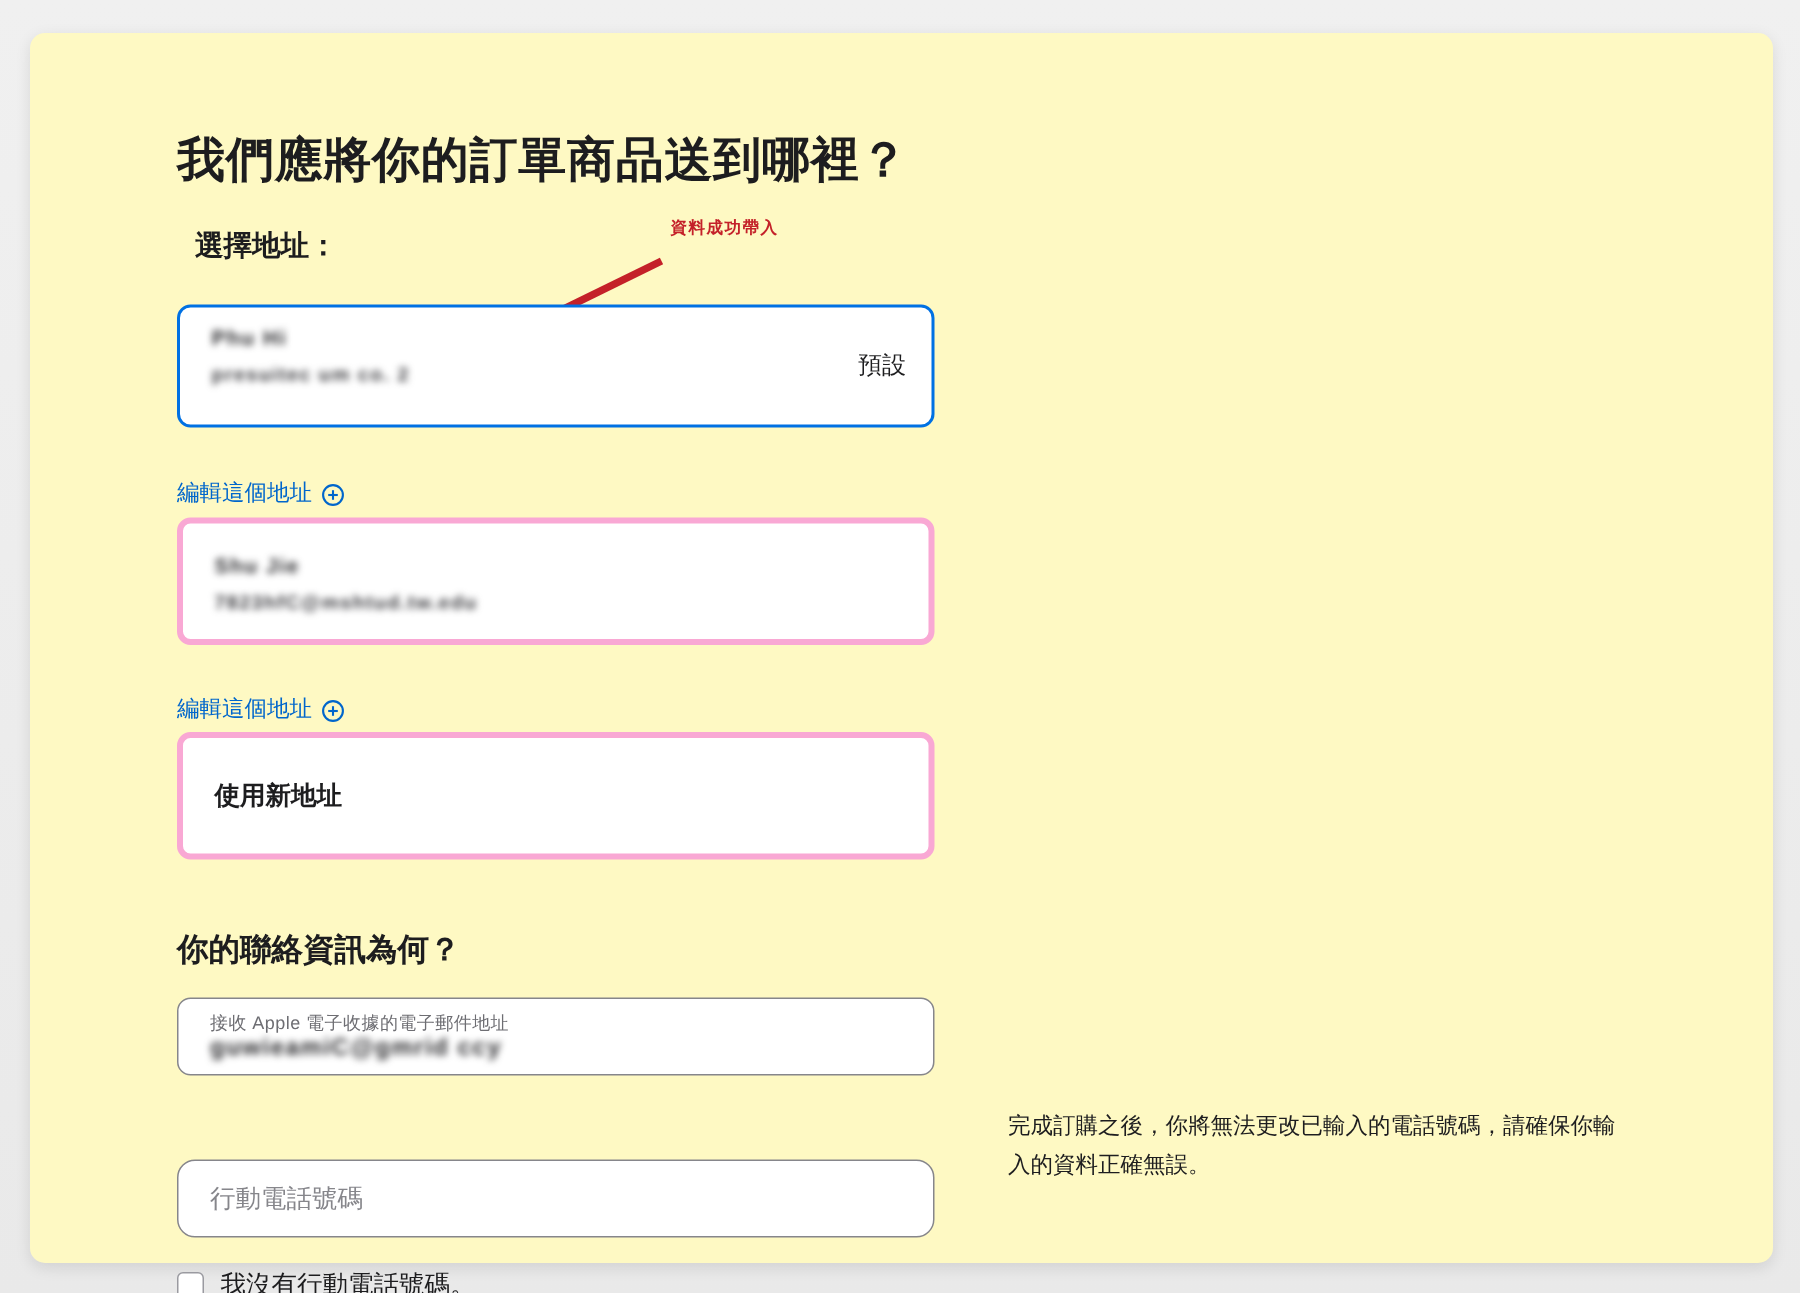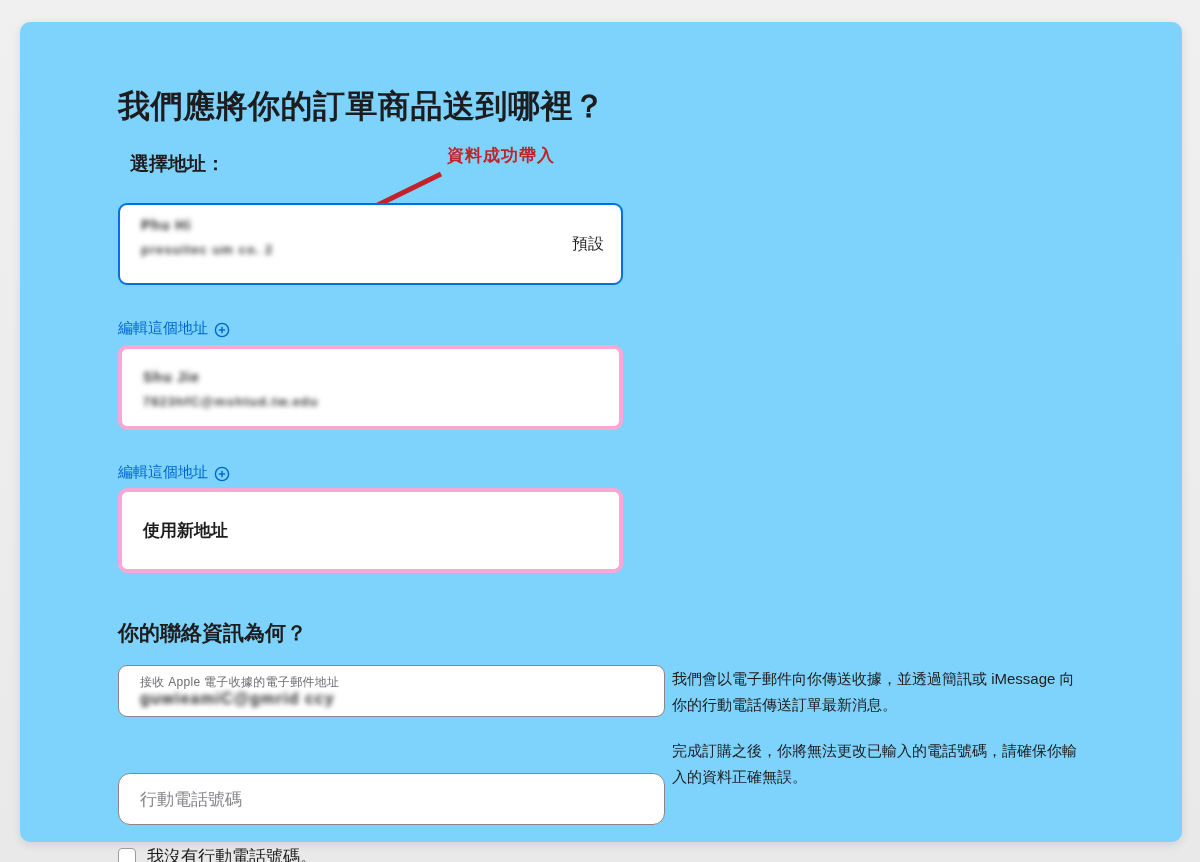--- a/index.html
+++ b/index.html
@@ -6,33 +6,33 @@
   body{
     width:1200px;height:862px;
     background:linear-gradient(#f0f0f0,#e9e9e9);
     font-family:"Liberation Sans","DejaVu Sans",sans-serif;
     color:#1d1d1f;
     overflow:hidden;
     -webkit-font-smoothing:antialiased;
   }
   .panel{
     position:absolute;left:20px;top:22px;width:1162px;height:820px;
-    background:#7dd3fc;border-radius:10px;
+    background:#fef9c3;border-radius:10px;
     box-shadow:0 3px 10px rgba(0,0,0,0.10);
   }
   .abs{position:absolute;}
   .page-title{
     left:98px;top:42px;width:900px;
     font-size:32px;font-weight:700;letter-spacing:.5px;
   }
   .select-label{
     left:98px;top:129px;font-size:19px;font-weight:700;margin-left:12px;
   }
   .annotation{
-    left:427px;top:122px;font-size:17px;font-weight:700;color:#c42129;
+    left:427px;top:122px;font-size:11px;font-weight:700;color:#c42129;
     letter-spacing:1px;
   }
   .arrow-svg{left:0;top:0;pointer-events:none;}
   .addr-card{
     left:98px;width:505px;background:#fff;border-radius:9px;
     border:4px solid #f9a8d4;box-sizing:border-box;
   }
   .addr-card.selected{border:2px solid #0071e3;}
   #card-default{top:181px;height:82px;}
   #card-alt{top:323px;height:85px;}
@@ -49,21 +49,21 @@
   .new-addr-label{margin-left:21px;font-size:17px;font-weight:700;}
   .edit-link{
     left:98px;display:flex;align-items:flex-end;gap:6px;
     color:#0066cc;font-size:15px;cursor:pointer;text-decoration:none;
   }
   #edit-link-1{top:297px;}
   #edit-link-2{top:441px;}
   .plus-icon{display:inline-flex;}
   .contact-heading{left:98px;top:580px;font-size:21px;font-weight:700;}
   .field{
-    left:98px;width:547px;height:52px;background:#fff;
+    left:98px;width:505px;height:52px;background:#fff;
     border:1px solid #86868b;border-radius:9px;box-sizing:border-box;
   }
   #email-field{top:643px;}
   #phone-field{top:751px;border-radius:12px;}
   .float-label{
     position:absolute;left:21px;top:8px;font-size:12px;color:#6e6e73;letter-spacing:.3px;
   }
   .field-value{
     position:absolute;left:21px;top:24px;font-size:16px;font-weight:700;
     color:#2b2b2e;letter-spacing:1px;
@@ -152,16 +152,15 @@
 
   <div id="phone-field" class="abs field">
     <span class="placeholder-text">行動電話號碼</span>
   </div>
 
   <div class="abs checkbox-row">
     <span class="checkbox"></span>
     <span class="checkbox-label">我沒有行動電話號碼。</span>
   </div>
 
-  <p id="note-1" class="abs note">我們會以電子郵件向你傳送收據，並透過簡訊或 iMessage 向你的行動電話傳送訂單最新消息。</p>
   <p id="note-2" class="abs note">完成訂購之後，你將無法更改已輸入的電話號碼，請確保你輸入的資料正確無誤。</p>
 
 </div>
 
 </body></html>

